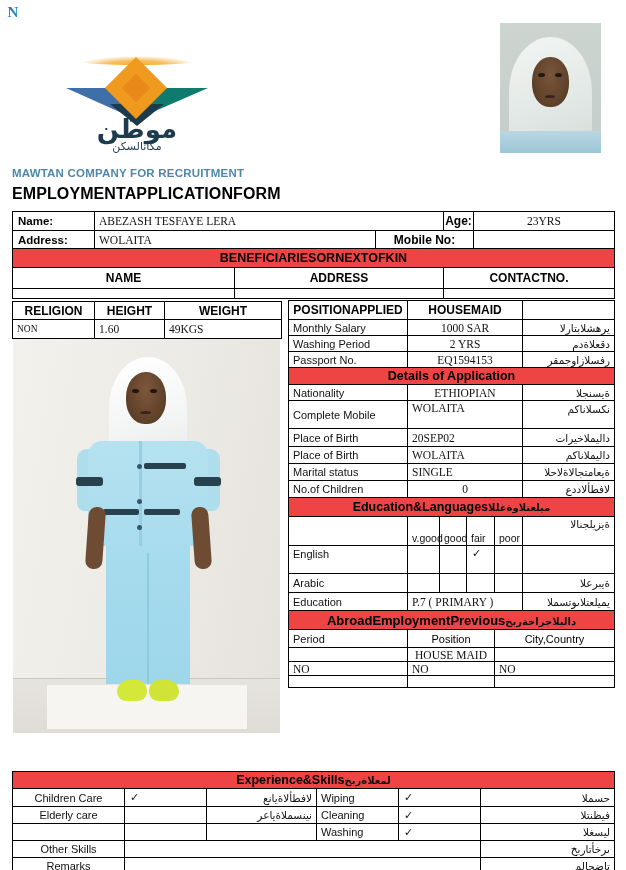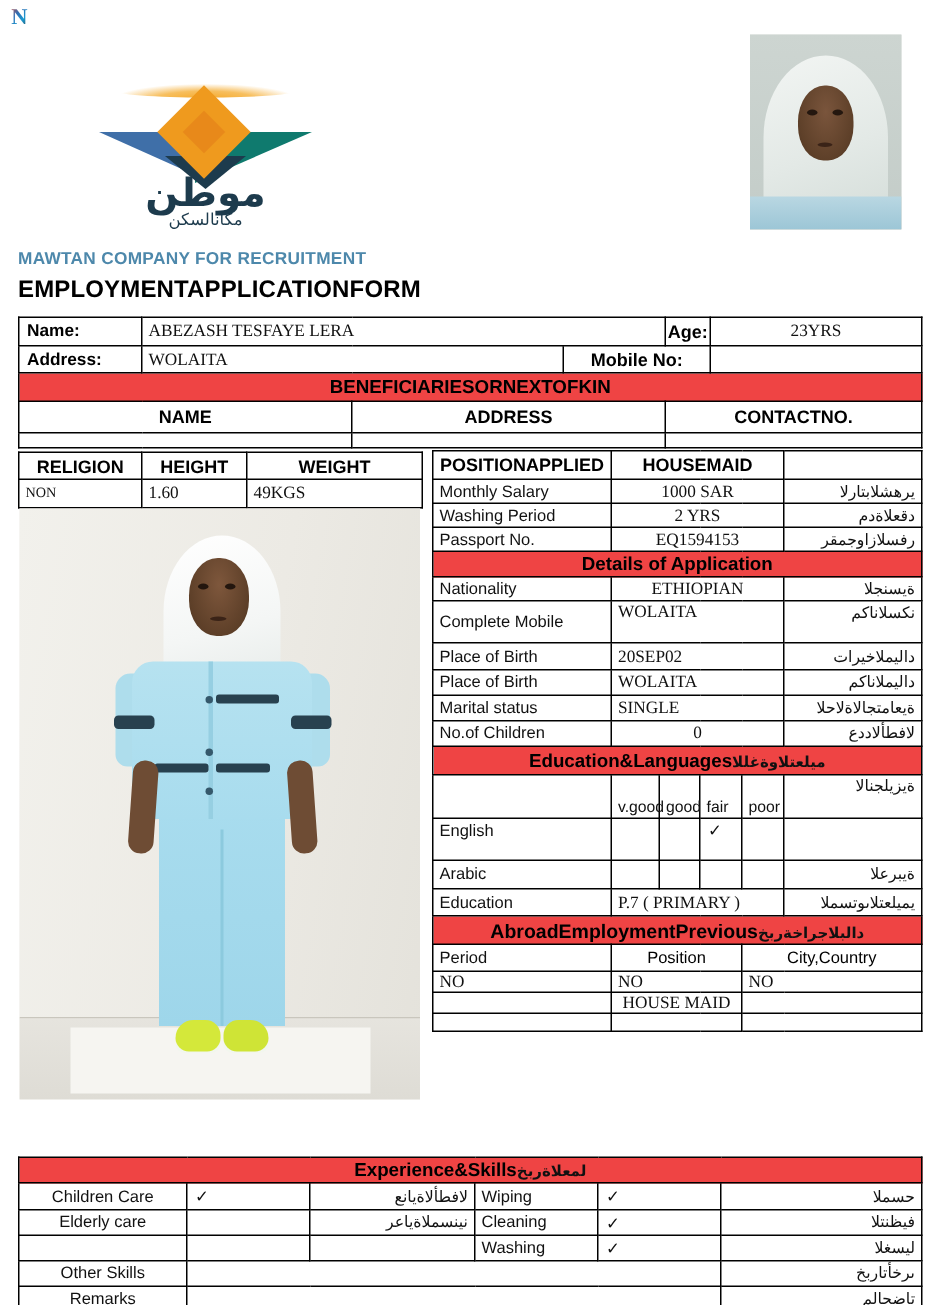--- a/index.html
+++ b/index.html
@@ -425,28 +425,28 @@
       <td class="band" colspan="6">
         <span style="font-size:13px">AbroadEmploymentPrevious</span><span class="ar" style="font-size:10px;padding:0">خبرةخارجالبلاد</span>
       </td>
     </tr>
     <tr style="height:18px">
       <td class="lbl">Period</td>
       <td class="hdr-c" colspan="3" style="font-weight:normal;font-size:11px">Position</td>
       <td class="hdr-c" colspan="2" style="font-weight:normal;font-size:11px">City,Country</td>
     </tr>
     <tr style="height:14px">
+      <td class="val-serif"></td>
+      <td class="val-serif-c" colspan="3" style="white-space:nowrap">HOUSE MAID</td>
+      <td class="val-serif" colspan="2"></td>
+    </tr>
+    <tr style="height:14px">
       <td class="val-serif">NO</td>
       <td class="val-serif" colspan="3">NO</td>
       <td class="val-serif" colspan="2">NO</td>
-    </tr>
-    <tr style="height:14px">
-      <td class="val-serif"></td>
-      <td class="val-serif-c" colspan="3" style="white-space:nowrap">HOUSE MAID</td>
-      <td class="val-serif" colspan="2"></td>
     </tr>
     <tr style="height:12px">
       <td class="val-serif"></td>
       <td class="val-serif" colspan="3"></td>
       <td class="val-serif" colspan="2"></td>
     </tr>
   </tbody>
 </table>
 
 <table id="tbl-bottom">

